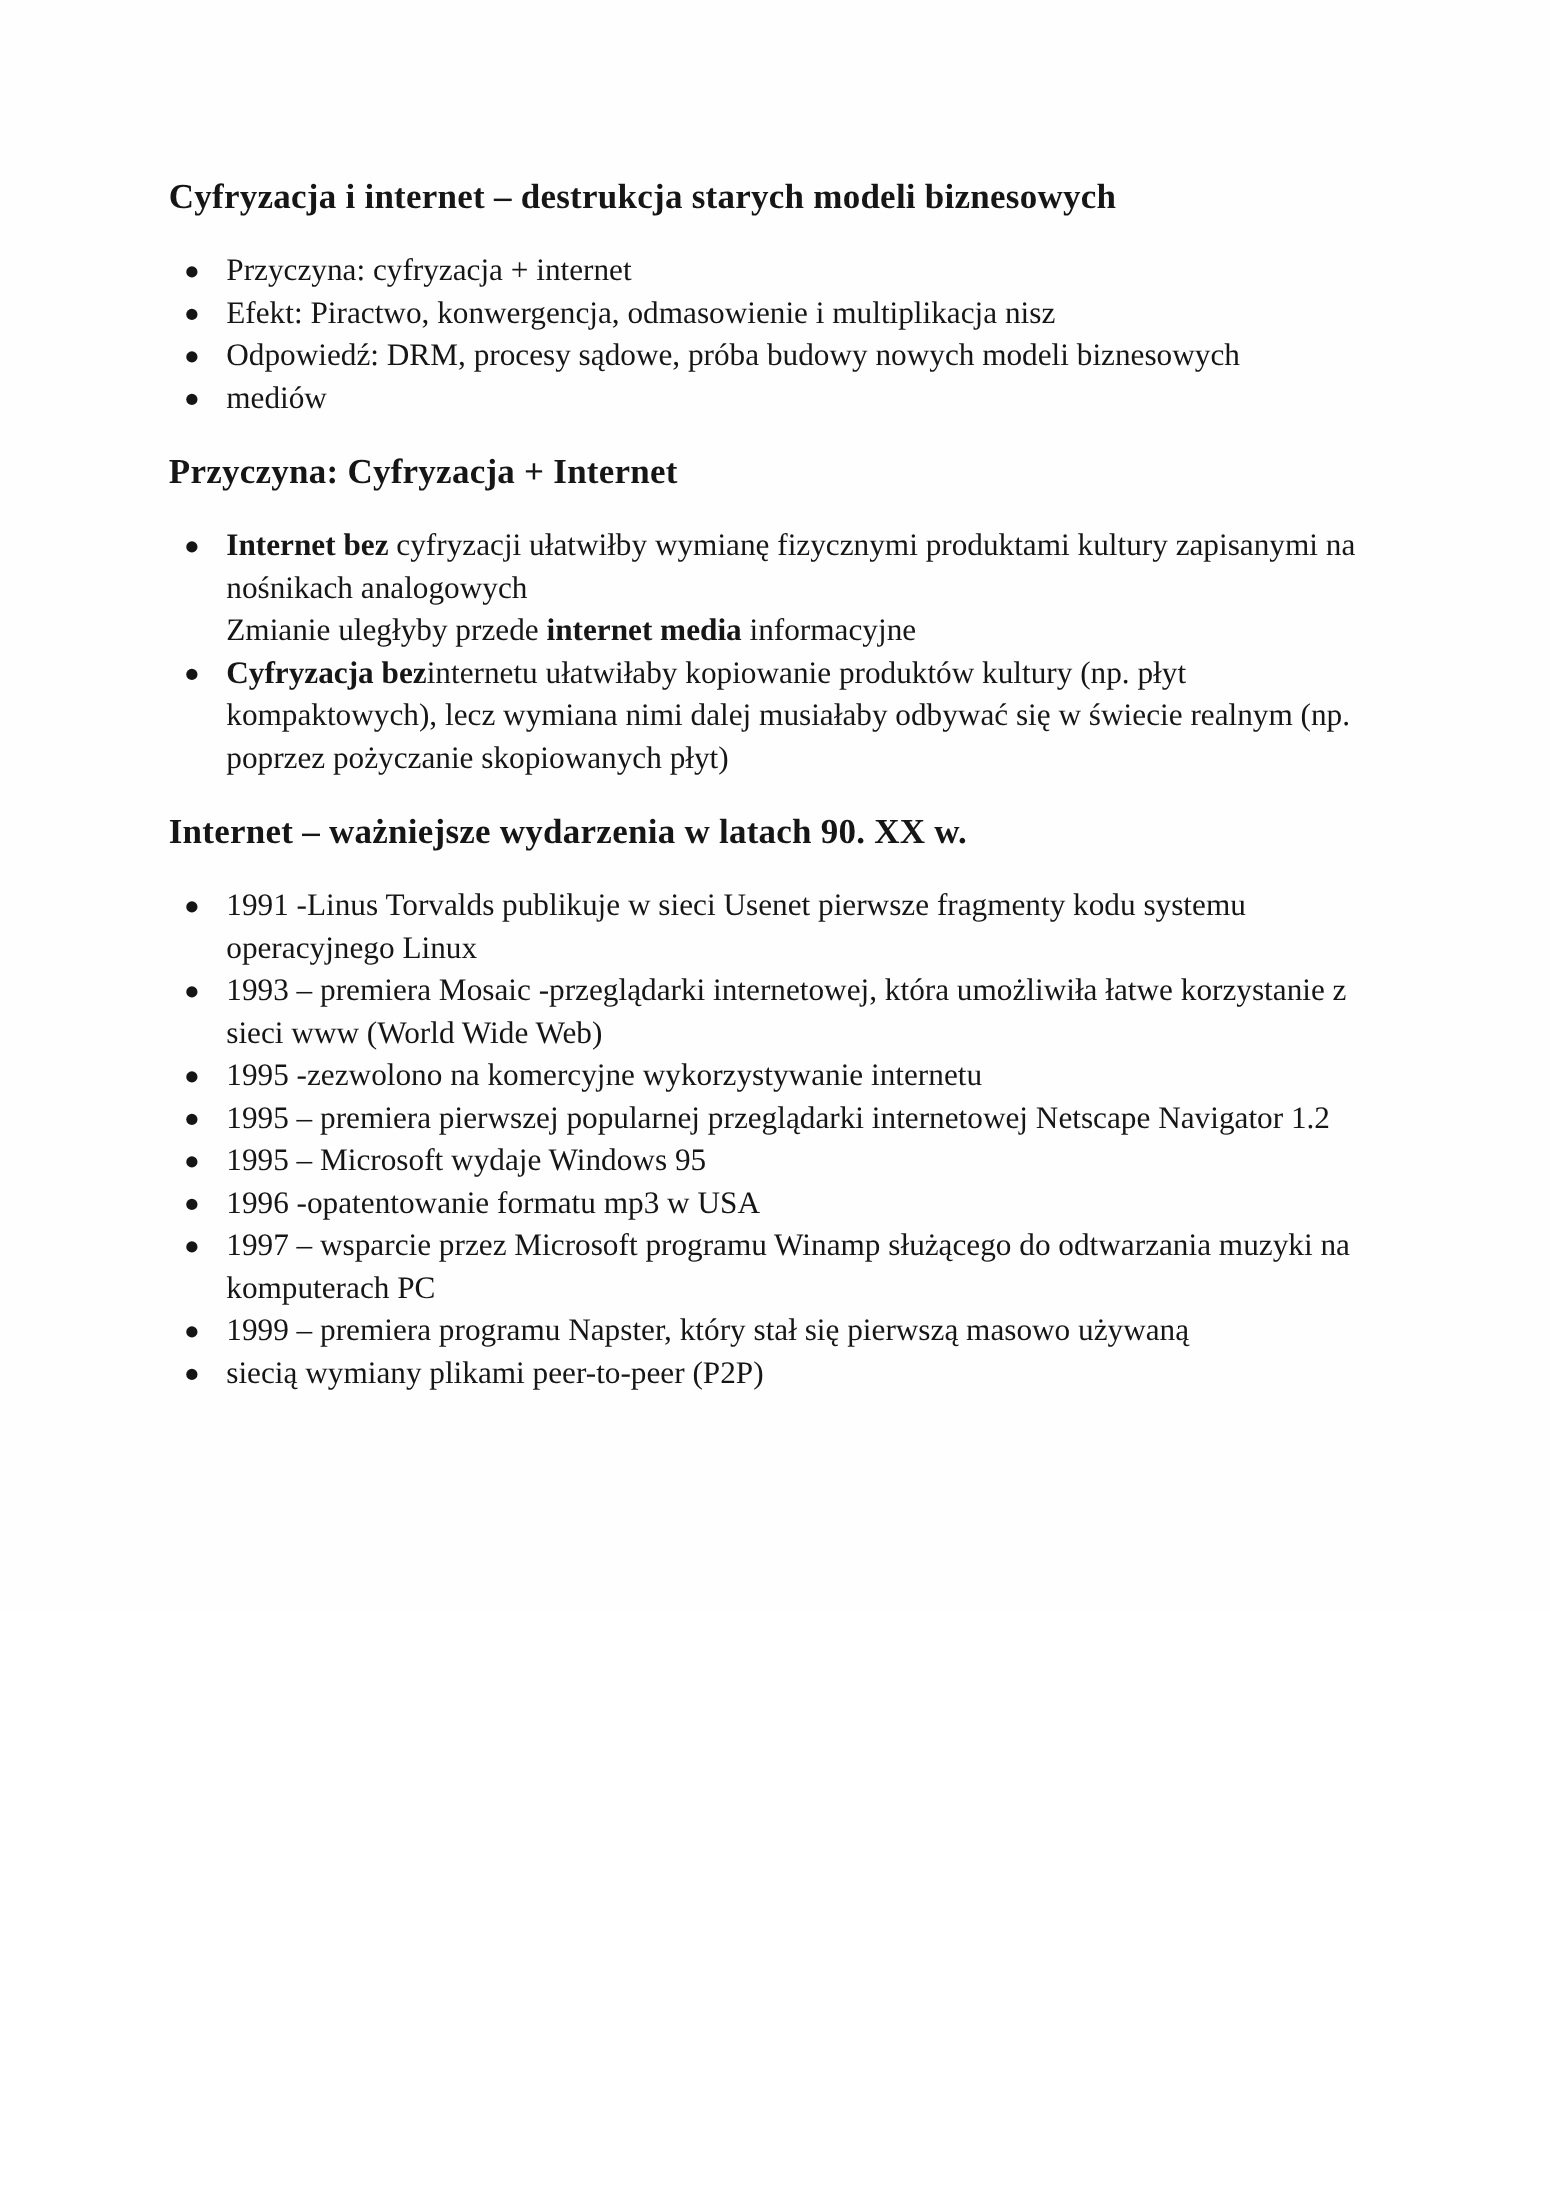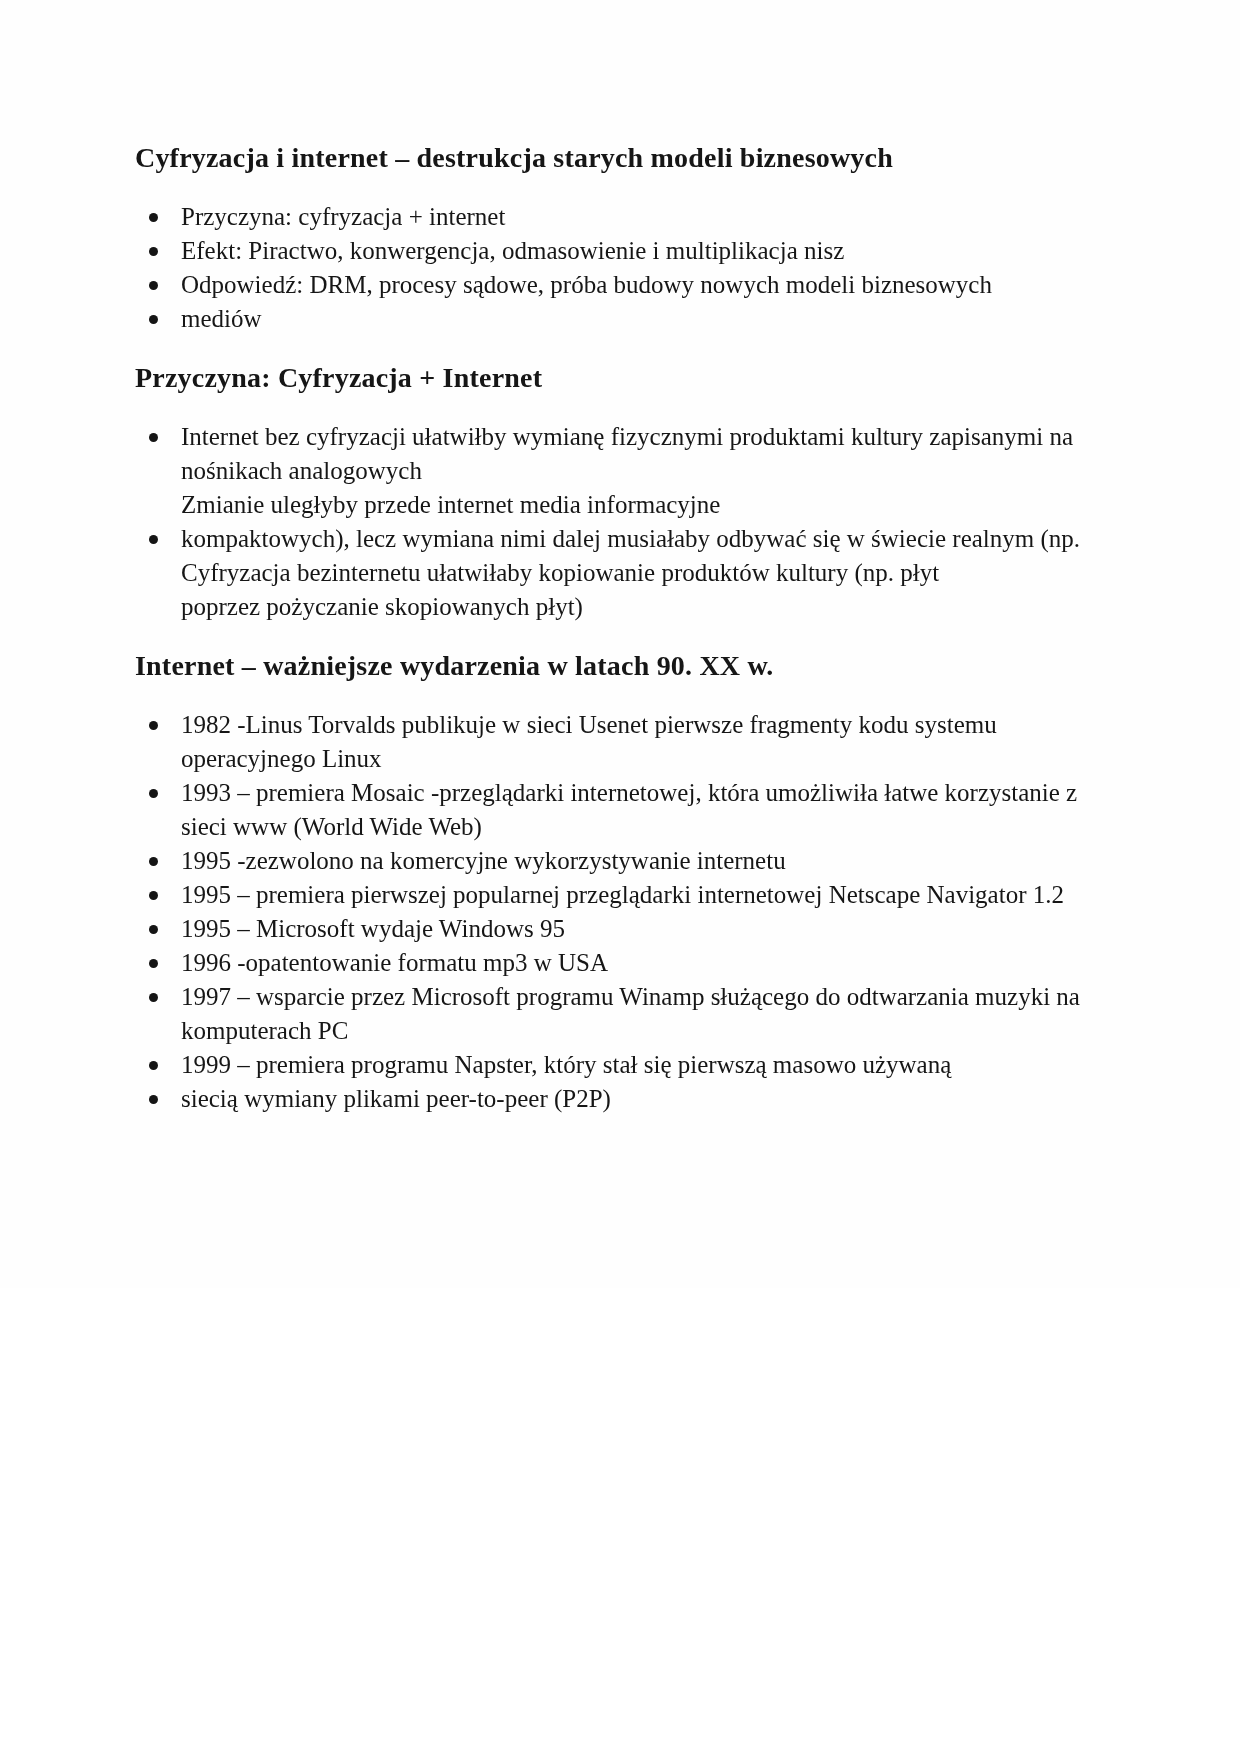--- a/index.html
+++ b/index.html
@@ -42,21 +42,21 @@
     margin: 0;
   }
   .dot {
     position: absolute;
     left: 14px; top: 13px;
     width: 9px; height: 9px;
     border-radius: 50%;
     background: #151515;
   }
   .ln { display: block; white-space: nowrap; }
-  .ln b { font-weight: normal; }
+  .ln b { font-weight: bold; }
 </style>
 </head>
 <body>
 
 <div class="page">
   <div class="content">
 
     <h2 class="hd">Cyfryzacja i internet – destrukcja starych modeli biznesowych</h2>
     <ul class="blist">
       <li>
@@ -80,31 +80,31 @@
     <h2 class="hd">Przyczyna: Cyfryzacja + Internet</h2>
     <ul class="blist">
       <li>
         <span class="dot"></span>
         <span class="ln"><b>Internet bez</b><span> cyfryzacji ułatwiłby wymianę fizycznymi produktami kultury zapisanymi na</span></span>
         <span class="ln"><span>nośnikach analogowych</span></span>
         <span class="ln"><span>Zmianie uległyby przede </span><b>internet media</b><span> informacyjne</span></span>
       </li>
       <li>
         <span class="dot"></span>
+        <span class="ln"><b>Cyfryzacja bez</b><span>internetu ułatwiłaby kopiowanie produktów kultury (np. płyt</span></span>
         <span class="ln"><span>kompaktowych), lecz wymiana nimi dalej musiałaby odbywać się w świecie realnym (np.</span></span>
-        <span class="ln"><b>Cyfryzacja bez</b><span>internetu ułatwiłaby kopiowanie produktów kultury (np. płyt</span></span>
         <span class="ln"><span>poprzez pożyczanie skopiowanych płyt)</span></span>
       </li>
     </ul>
 
     <h2 class="hd">Internet – ważniejsze wydarzenia w latach 90. XX w.</h2>
     <ul class="blist">
       <li>
         <span class="dot"></span>
-        <span class="ln"><span>1982 -Linus Torvalds publikuje w sieci Usenet pierwsze fragmenty kodu systemu</span></span>
+        <span class="ln"><span>1991 -Linus Torvalds publikuje w sieci Usenet pierwsze fragmenty kodu systemu</span></span>
         <span class="ln"><span>operacyjnego Linux</span></span>
       </li>
       <li>
         <span class="dot"></span>
         <span class="ln"><span>1993 – premiera Mosaic -przeglądarki internetowej, która umożliwiła łatwe korzystanie z</span></span>
         <span class="ln"><span>sieci www (World Wide Web)</span></span>
       </li>
       <li>
         <span class="dot"></span>
         <span class="ln"><span>1995 -zezwolono na komercyjne wykorzystywanie internetu</span></span>

